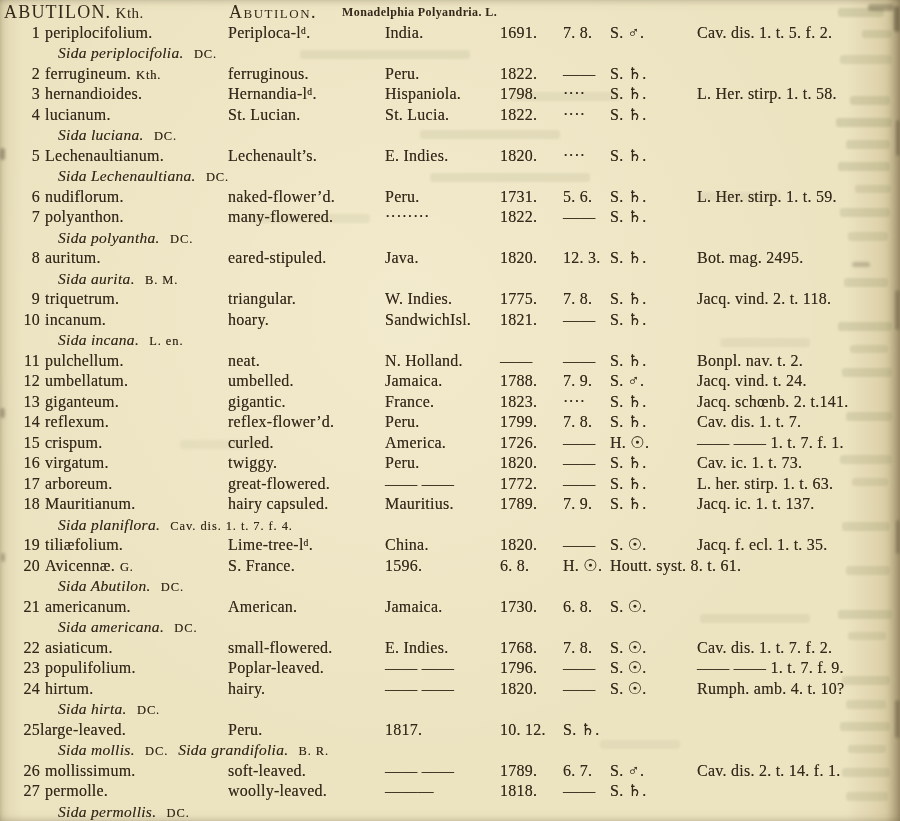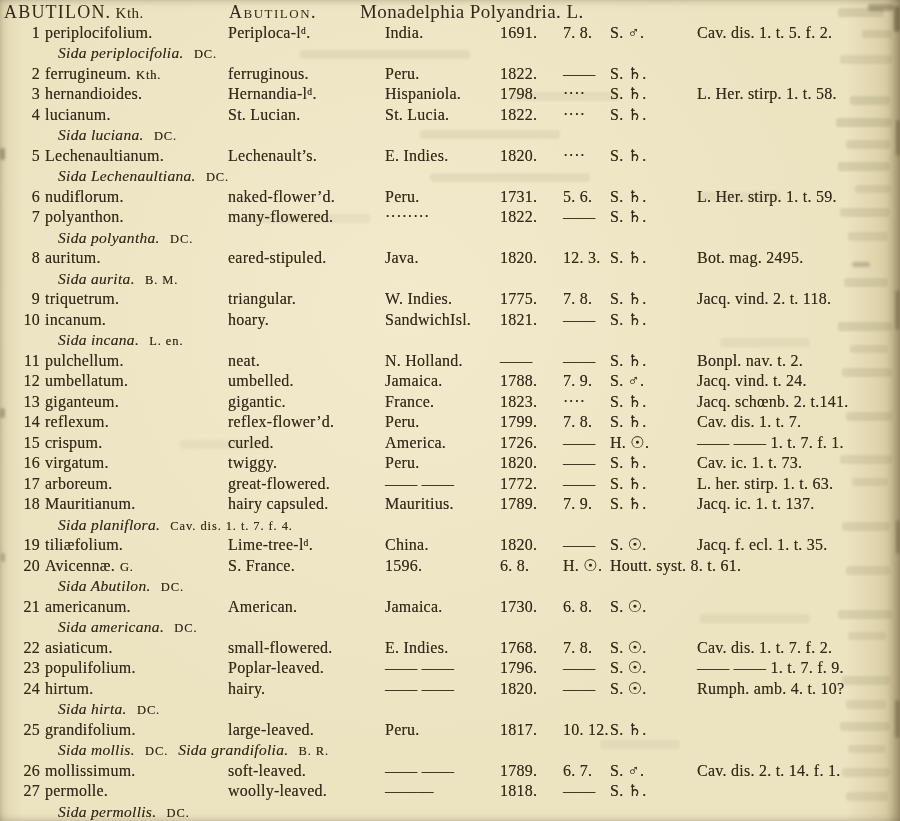--- a/index.html
+++ b/index.html
@@ -18,21 +18,21 @@
     box-shadow:inset -10px 0 16px -8px rgba(80,68,40,.55), inset 5px 0 10px -6px rgba(80,68,40,.35),
                inset 0 4px 10px -7px rgba(80,68,40,.35), inset 0 -4px 10px -7px rgba(80,68,40,.3);
   }
   .content{position:absolute;left:0;top:2px;width:100%;}
   .line{height:20.5px;line-height:20.5px;white-space:nowrap;}
   .hdr{position:relative;font-size:17px;}
   .hdr-left{position:absolute;left:4px;top:0;}
   .hdr-genus{font-size:18px;letter-spacing:1.2px;}
   .hdr-auth{font-size:15px;letter-spacing:.5px;}
   .hdr-repeat{position:absolute;left:229px;top:0;font-variant:small-caps;font-size:18px;letter-spacing:1.5px;}
-  .hdr-right{position:absolute;left:360px;top:0;font-size:19px;letter-spacing:.4px;}
+  .hdr-right{position:absolute;left:342px;top:0;font-size:12px;letter-spacing:.4px;font-weight:bold;}
   .row{
     display:grid;
     grid-template-columns:40px 188px 157px 115px 63px 47px 87px auto;
     font-size:16px;letter-spacing:.25px;
     text-shadow:0 0 .5px rgba(51,40,26,.55);
   }
   .c-num{text-align:right;}
   .c-species{padding-left:5px;}
   .sp-auth{font-size:12.5px;letter-spacing:.8px;margin-left:5px;}
   .syn{
@@ -350,21 +350,20 @@
           <span class="c-english">hairy.</span>
           <span class="c-country">—— ——</span>
           <span class="c-year">1820.</span>
           <span class="c-months">——</span>
           <span class="c-habit">S. ☉.</span>
           <span class="c-ref">Rumph. amb. 4. t. 10?</span>
         </div>
         <div class="line syn"><span class="syn-name">Sida hirta.</span> <span class="syn-auth">DC.</span></div>
         <div class="line row">
           <span class="c-num">25</span>
-          <span class="c-species"><span>grandifolium.</span></span>
           <span class="c-english">large-leaved.</span>
           <span class="c-country">Peru.</span>
           <span class="c-year">1817.</span>
           <span class="c-months">10. 12.</span>
           <span class="c-habit">S. ♄.</span>
         </div>
         <div class="line syn"><span class="syn-name">Sida mollis.</span> <span class="syn-auth">DC.</span><span class="syn-name">Sida grandifolia.</span> <span class="syn-auth">B. R.</span></div>
         <div class="line row">
           <span class="c-num">26</span>
           <span class="c-species"><span>mollissimum.</span></span>

